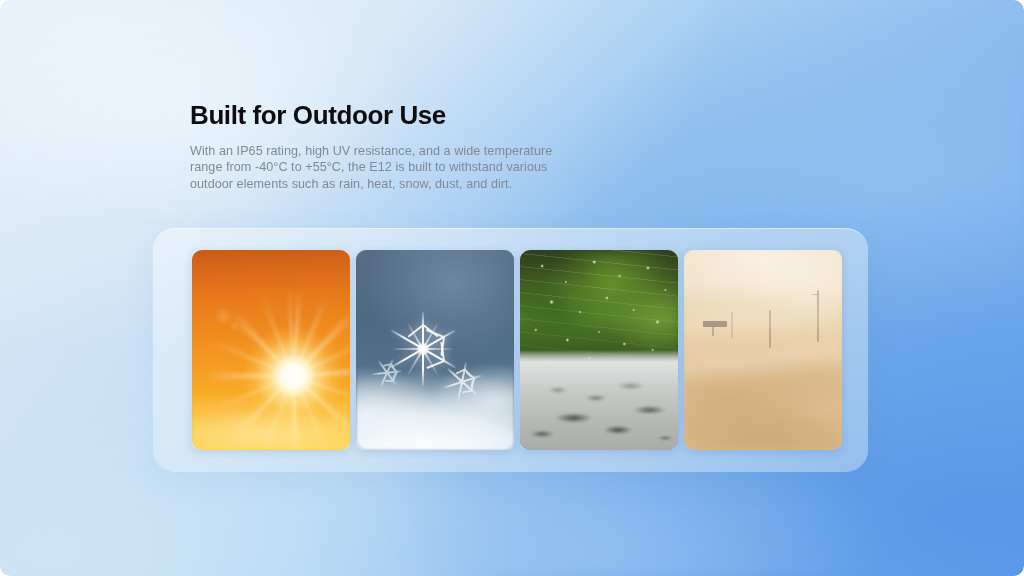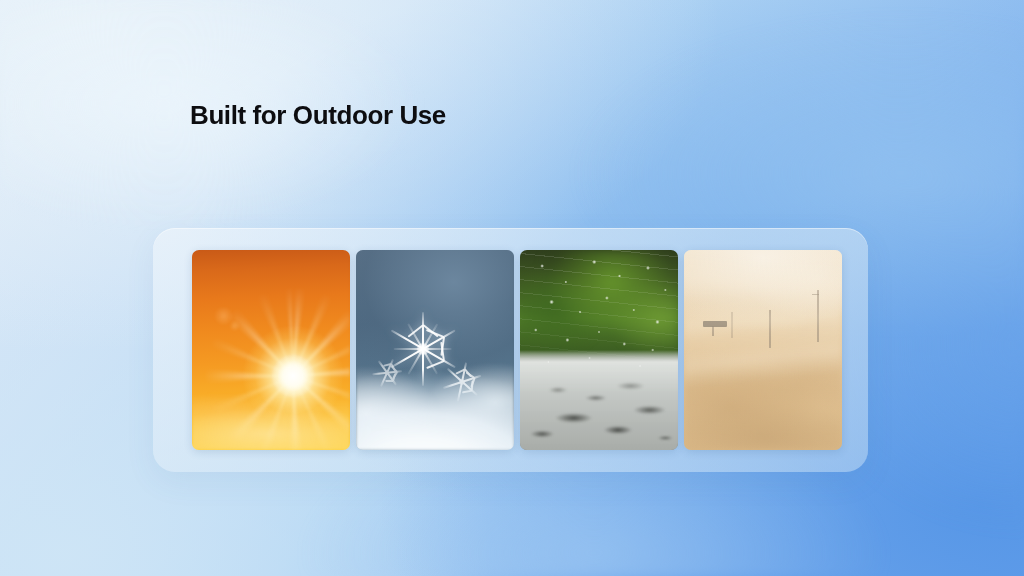--- a/index.html
+++ b/index.html
@@ -1,15 +1,15 @@
 <!DOCTYPE html>
 <html><head>
 <meta charset="utf-8">
 <style>
-  * { margin:0; padding:0; box-sizing:border-box; }
+  * { margin:0; padding:0; box-sizing:border-box;border-radius:10px; }
 
   html, body {
     width:1024px; height:576px;
     overflow:hidden;
     font-family:"Liberation Sans", sans-serif;
   }
 
   
   #stage {
     position:relative;
@@ -266,20 +266,21 @@
     background:linear-gradient(180deg, rgba(244,232,212,0.20) 0%, rgba(240,226,202,0.10) 40%, rgba(236,220,192,0.22) 100%);
   }
 </style>
 </head>
 <body>
 
 <div id="stage">
 
   <div class="copy">
     <h1 class="headline">Built for Outdoor Use</h1>
+    <p class="subcopy">With an IP65 rating, high UV resistance, and a wide temperature range from -40°C to +55°C, the E12 is built to withstand various outdoor elements such as rain, heat, snow, dust, and dirt.</p>
   </div>
 
   <div class="panel">
 
     <div class="card" aria-label="Blazing sun with starburst rays over orange sky">
       <div class="layer heat-base"></div>
       <div class="layer heat-flare"></div>
       <div class="layer heat-rays"></div>
       <div class="layer heat-glow"></div>
       <div class="layer heat-core"></div>

